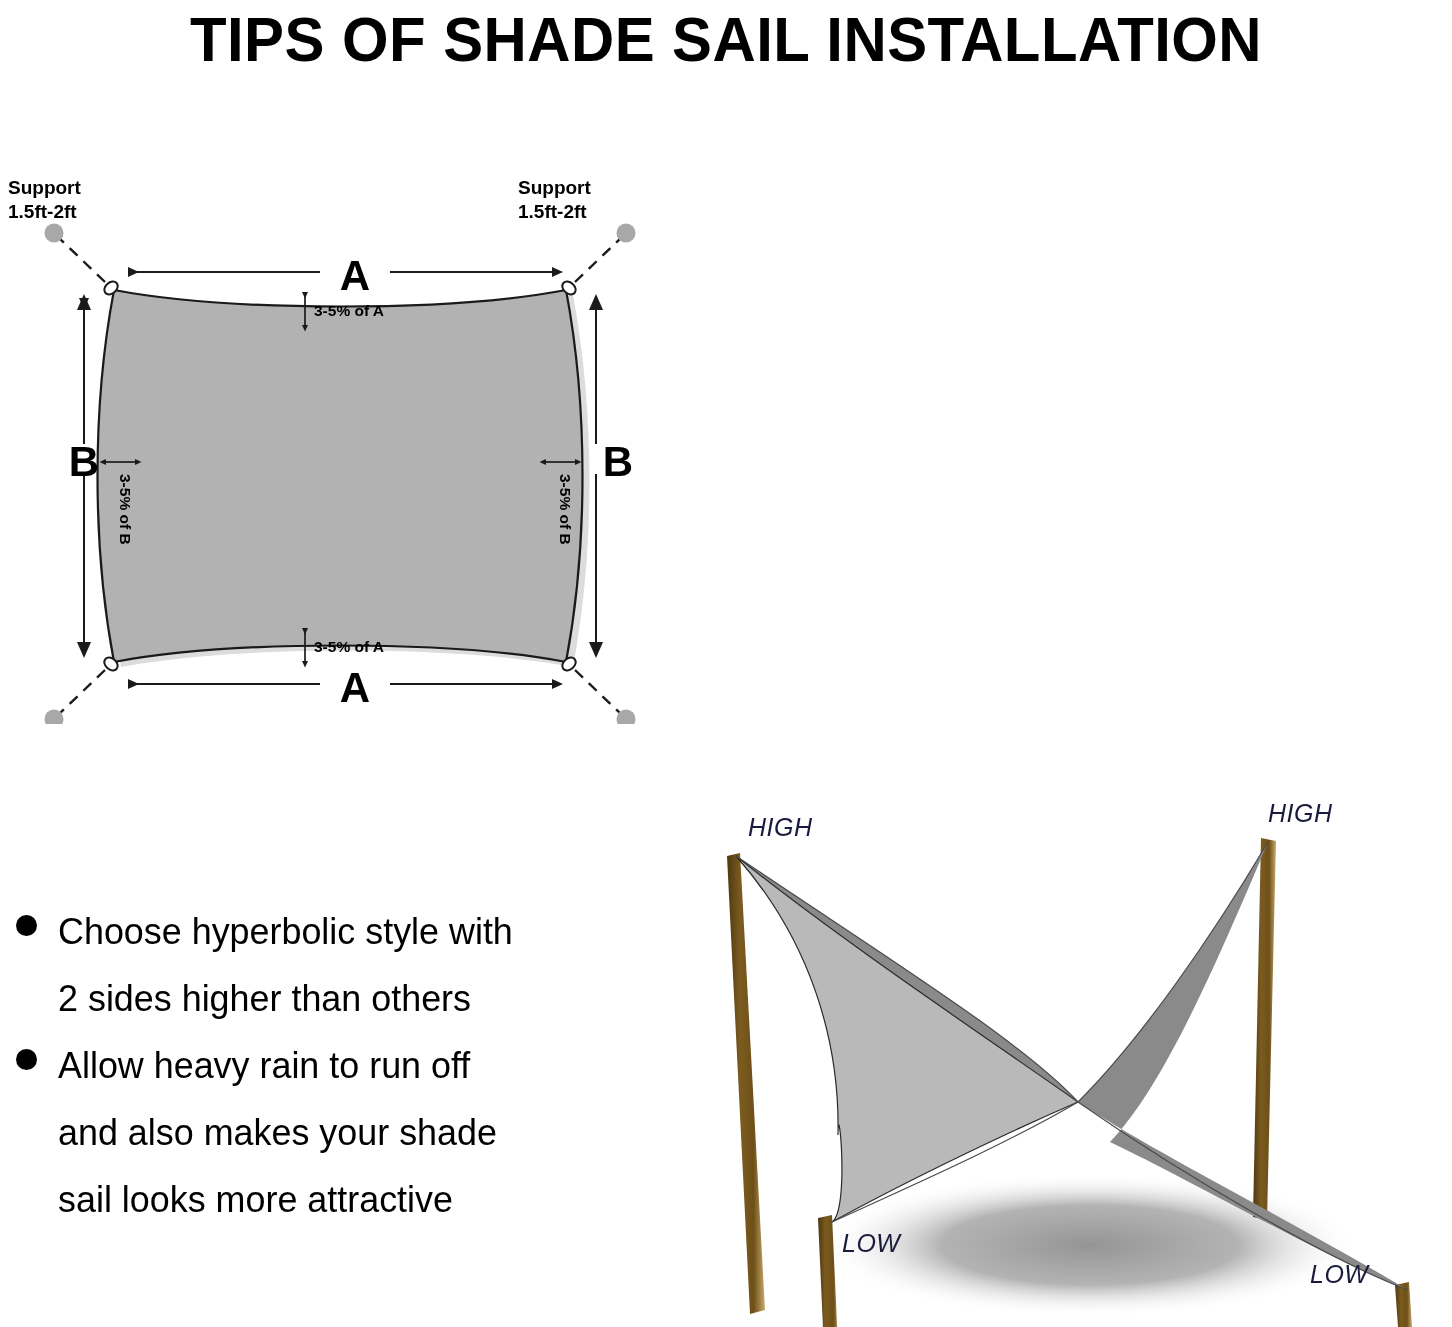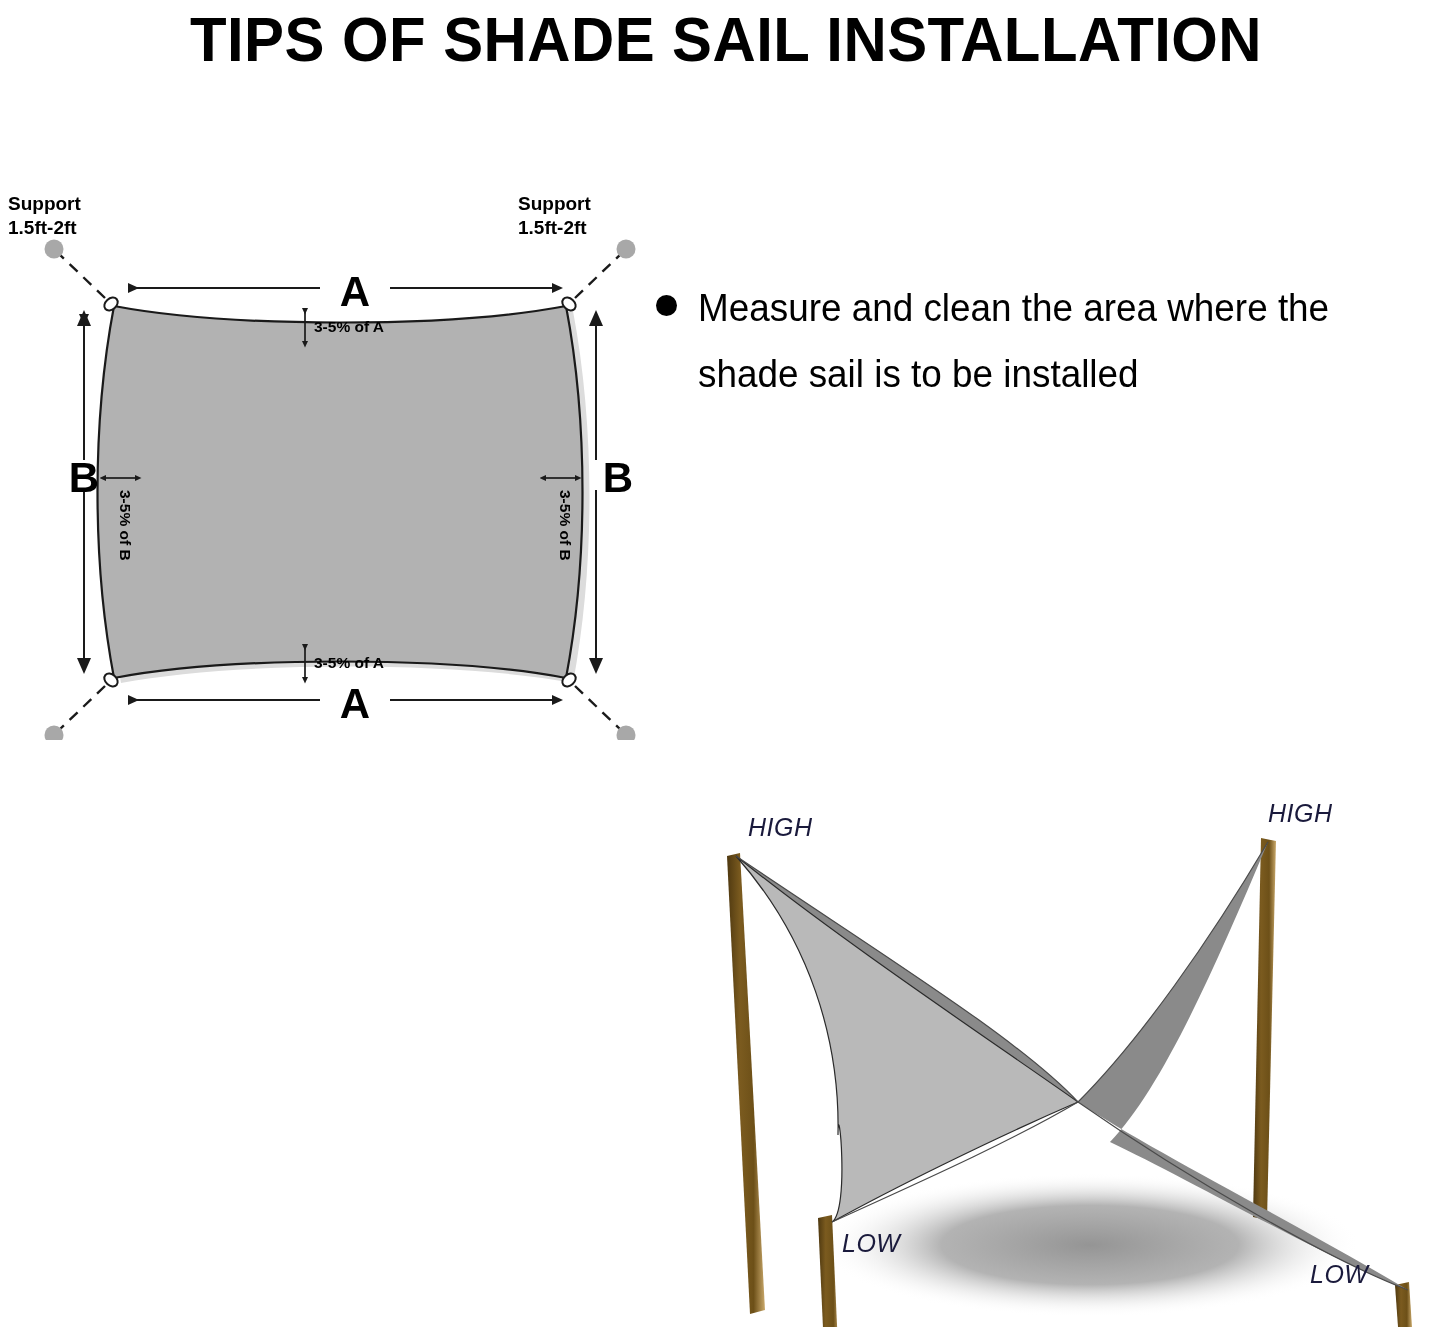--- a/index.html
+++ b/index.html
@@ -31,21 +31,21 @@
     transform: scaleX(0.95);
     transform-origin: center top;
     white-space: nowrap;
     padding-top: 4px;
   }
 
   
   #rect-diagram {
     position: absolute;
     left: 0;
-    top: 160px;
+    top: 144px;
     width: 680px;
     height: 580px;
   }
   #rect-diagram svg { display: block; }
 
   
   .bullet-list {
     position: absolute;
     list-style: none;
     margin: 0;
@@ -228,28 +228,34 @@
 
     <path d="M596,150 L589,166 L603,166 z" fill="#1a1a1a"></path>
     <line x1="596" y1="300" x2="596" y2="162" stroke="#1a1a1a" stroke-width="2"></line>
     <line x1="596" y1="330" x2="596" y2="506" stroke="#1a1a1a" stroke-width="2"></line>
     <path d="M596,514 L589,498 L603,498 z" fill="#1a1a1a"></path>
     <text class="dim-label-big" x="618" y="332" text-anchor="middle">B</text>
   </svg>
 </div>
 
 <ul class="bullet-list" id="tips-list">
+</ul>
+
+<ul class="bullet-list" id="style-list">
   <li class="bullet-item">
     <span class="dot"></span>
-    <span class="txt">Measure and clean the area where the
-shade sail is to be installed</span>
+    <span class="txt">Choose hyperbolic style with
+2 sides higher than others</span>
   </li>
-</ul>
-
-<ul class="bullet-list" id="style-list">
+  <li class="bullet-item">
+    <span class="dot"></span>
+    <span class="txt">Allow heavy rain to run off
+and also makes your shade
+sail looks more attractive</span>
+  </li>
 </ul>
 
 <div id="hyperbolic-diagram">
   <svg width="762" height="537" viewBox="0 0 762 537" xmlns="http://www.w3.org/2000/svg">
     <defs>
       <radialGradient id="groundShadow" cx="50%" cy="50%" r="50%">
         <stop offset="0%" stop-color="#8f8f8f" stop-opacity="0.95"></stop>
         <stop offset="55%" stop-color="#9a9a9a" stop-opacity="0.75"></stop>
         <stop offset="100%" stop-color="#ffffff" stop-opacity="0"></stop>
       </radialGradient>

